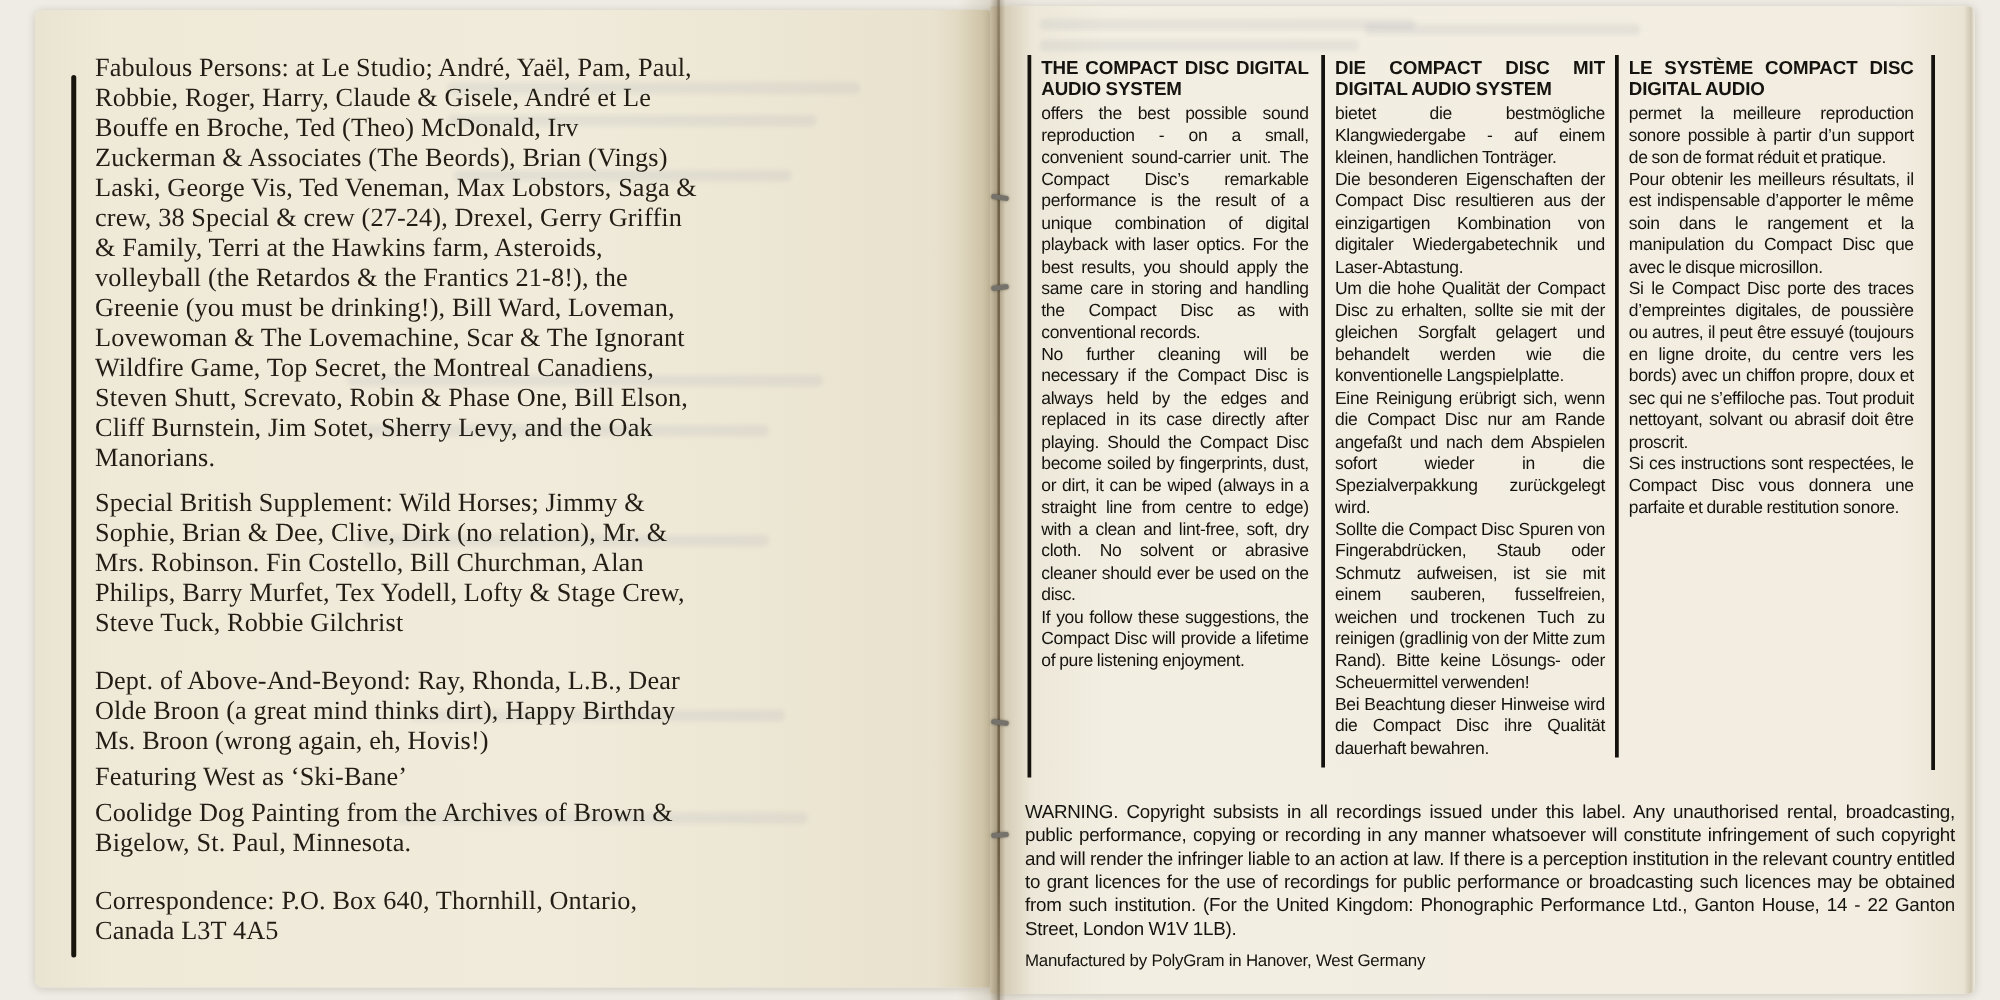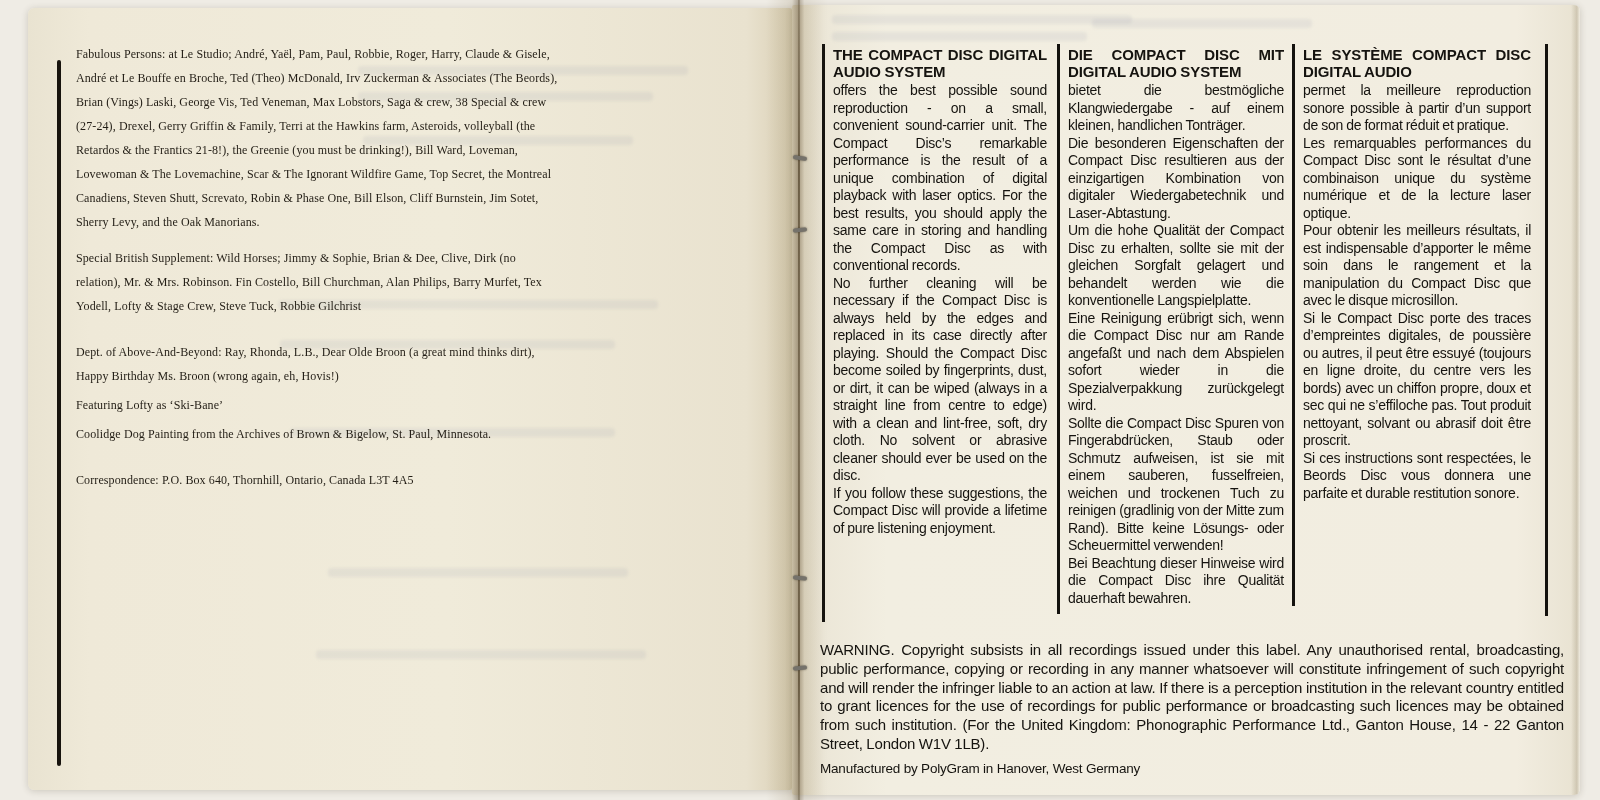--- a/index.html
+++ b/index.html
@@ -57,21 +57,21 @@
   .staple.s4 { left: 793px; top: 666px; transform: rotate(-5deg); }
 
   
   .left-rule {
     position: absolute; left: 29px; top: 52px; width: 4px; height: 706px;
     background: #17130d; border-radius: 2px;
   }
   .credits {
     position: absolute; left: 48px; top: 34px; width: 486px;
     font-family: "Liberation Serif", serif;
-    font-size: 12px; line-height: 24px;
+    font-size: 21px; line-height: 24px;
     color: #221d15; letter-spacing: 0.1px;
   }
   .credits p { margin: 0; }
   .credits p.gap-lg { margin-bottom: 22px; }
   .credits p.gap-md { margin-bottom: 12px; }
   .credits p.gap-sm { margin-bottom: 5px; }
 
   
   .vrule { position: absolute; width: 3px; background: #14120e; }
   .vr0 { left: 822px; top: 44px; height: 578px; }
@@ -128,21 +128,21 @@
     <div class="gline" style="left:262px; top:420px; width:325px;"></div>
     <div class="gline" style="left:300px; top:560px; width:300px;"></div>
     <div class="gline" style="left:288px; top:642px; width:330px;"></div>
 
     <div class="left-rule"></div>
 
     <div class="credits">
       <p class="gap-md">Fabulous Persons: at Le Studio; André, Yaël, Pam, Paul, Robbie, Roger, Harry, Claude &amp; Gisele, André et Le Bouffe en Broche, Ted (Theo) McDonald, Irv Zuckerman &amp; Associates (The Beords), Brian (Vings) Laski, George Vis, Ted Veneman, Max Lobstors, Saga &amp; crew, 38 Special &amp; crew (27-24), Drexel, Gerry Griffin &amp; Family, Terri at the Hawkins farm, Asteroids, volleyball (the Retardos &amp; the Frantics 21-8!), the Greenie (you must be drinking!), Bill Ward, Loveman, Lovewoman &amp; The Lovemachine, Scar &amp; The Ignorant Wildfire Game, Top Secret, the Montreal Canadiens, Steven Shutt, Screvato, Robin &amp; Phase One, Bill Elson, Cliff Burnstein, Jim Sotet, Sherry Levy, and the Oak Manorians.</p>
       <p class="gap-lg">Special British Supplement: Wild Horses; Jimmy &amp; Sophie, Brian &amp; Dee, Clive, Dirk (no relation), Mr. &amp; Mrs. Robinson. Fin Costello, Bill Churchman, Alan Philips, Barry Murfet, Tex Yodell, Lofty &amp; Stage Crew, Steve Tuck, Robbie Gilchrist</p>
       <p class="gap-sm">Dept. of Above-And-Beyond: Ray, Rhonda, L.B., Dear Olde Broon (a great mind thinks dirt), Happy Birthday Ms. Broon (wrong again, eh, Hovis!)</p>
-      <p class="gap-sm">Featuring Lofty as ‘Ski-Bane’</p>
+      <p class="gap-sm">Featuring West as ‘Ski-Bane’</p>
       <p class="gap-lg">Coolidge Dog Painting from the Archives of Brown &amp; Bigelow, St. Paul, Minnesota.</p>
       <p>Correspondence: P.O. Box 640, Thornhill, Ontario, Canada L3T 4A5</p>
     </div>
   </div>
 
   <div class="page page-right">
     <div class="gline" style="left:40px;  top:10px; width:300px;"></div>
     <div class="gline" style="left:40px;  top:27px; width:255px;"></div>
     <div class="gline" style="left:300px; top:14px; width:220px;"></div>
     <div class="edge-right"></div>
@@ -166,24 +166,23 @@
     <p>Die besonderen Eigenschaften der Compact Disc resultieren aus der einzigartigen Kombination von digitaler Wiedergabetechnik und Laser-Abtastung.</p>
     <p>Um die hohe Qualität der Compact Disc zu erhalten, sollte sie mit der gleichen Sorgfalt gelagert und behandelt werden wie die konventionelle Langspielplatte.</p>
     <p>Eine Reinigung erübrigt sich, wenn die Compact Disc nur am Rande angefaßt und nach dem Abspielen sofort wieder in die Spezialverpakkung zurückgelegt wird.</p>
     <p>Sollte die Compact Disc Spuren von Fingerabdrücken, Staub oder Schmutz aufweisen, ist sie mit einem sauberen, fusselfreien, weichen und trockenen Tuch zu reinigen (gradlinig von der Mitte zum Rand). Bitte keine Lösungs- oder Scheuermittel verwenden!</p>
     <p>Bei Beachtung dieser Hinweise wird die Compact Disc ihre Qualität dauerhaft bewahren.</p>
   </div>
 
   <div class="col col3">
     <h3>LE SYSTÈME COMPACT DISC DIGITAL AUDIO</h3>
     <p>permet la meilleure reproduction sonore possible à partir d’un support de son de format réduit et pratique.</p>
-    <p>Les remarquables performances du Compact Disc sont le résultat d’une combinaison unique du système numérique et de la lecture laser optique.</p>
     <p>Pour obtenir les meilleurs résultats, il est indispensable d’apporter le même soin dans le rangement et la manipulation du Compact Disc que avec le disque microsillon.</p>
     <p>Si le Compact Disc porte des traces d’empreintes digitales, de poussière ou autres, il peut être essuyé (toujours en ligne droite, du centre vers les bords) avec un chiffon propre, doux et sec qui ne s’effiloche pas. Tout produit nettoyant, solvant ou abrasif doit être proscrit.</p>
-    <p>Si ces instructions sont respectées, le Beords Disc vous donnera une parfaite et durable restitution sonore.</p>
+    <p>Si ces instructions sont respectées, le Compact Disc vous donnera une parfaite et durable restitution sonore.</p>
   </div>
 
   <p class="warning">WARNING. Copyright subsists in all recordings issued under this label. Any unauthorised rental, broadcasting, public performance, copying or recording in any manner whatsoever will constitute infringement of such copyright and will render the infringer liable to an action at law. If there is a perception institution in the relevant country entitled to grant licences for the use of recordings for public performance or broadcasting such licences may be obtained from such institution. (For the United Kingdom: Phonographic Performance Ltd., Ganton House, 14 - 22 Ganton Street, London W1V 1LB).</p>
   <p class="manufactured">Manufactured by PolyGram in Hanover, West Germany</p>
 
   <div class="fold-shadow"></div>
   <div class="fold-line"></div>
   <div class="staple s1"></div>
   <div class="staple s2"></div>
   <div class="staple s3"></div>

